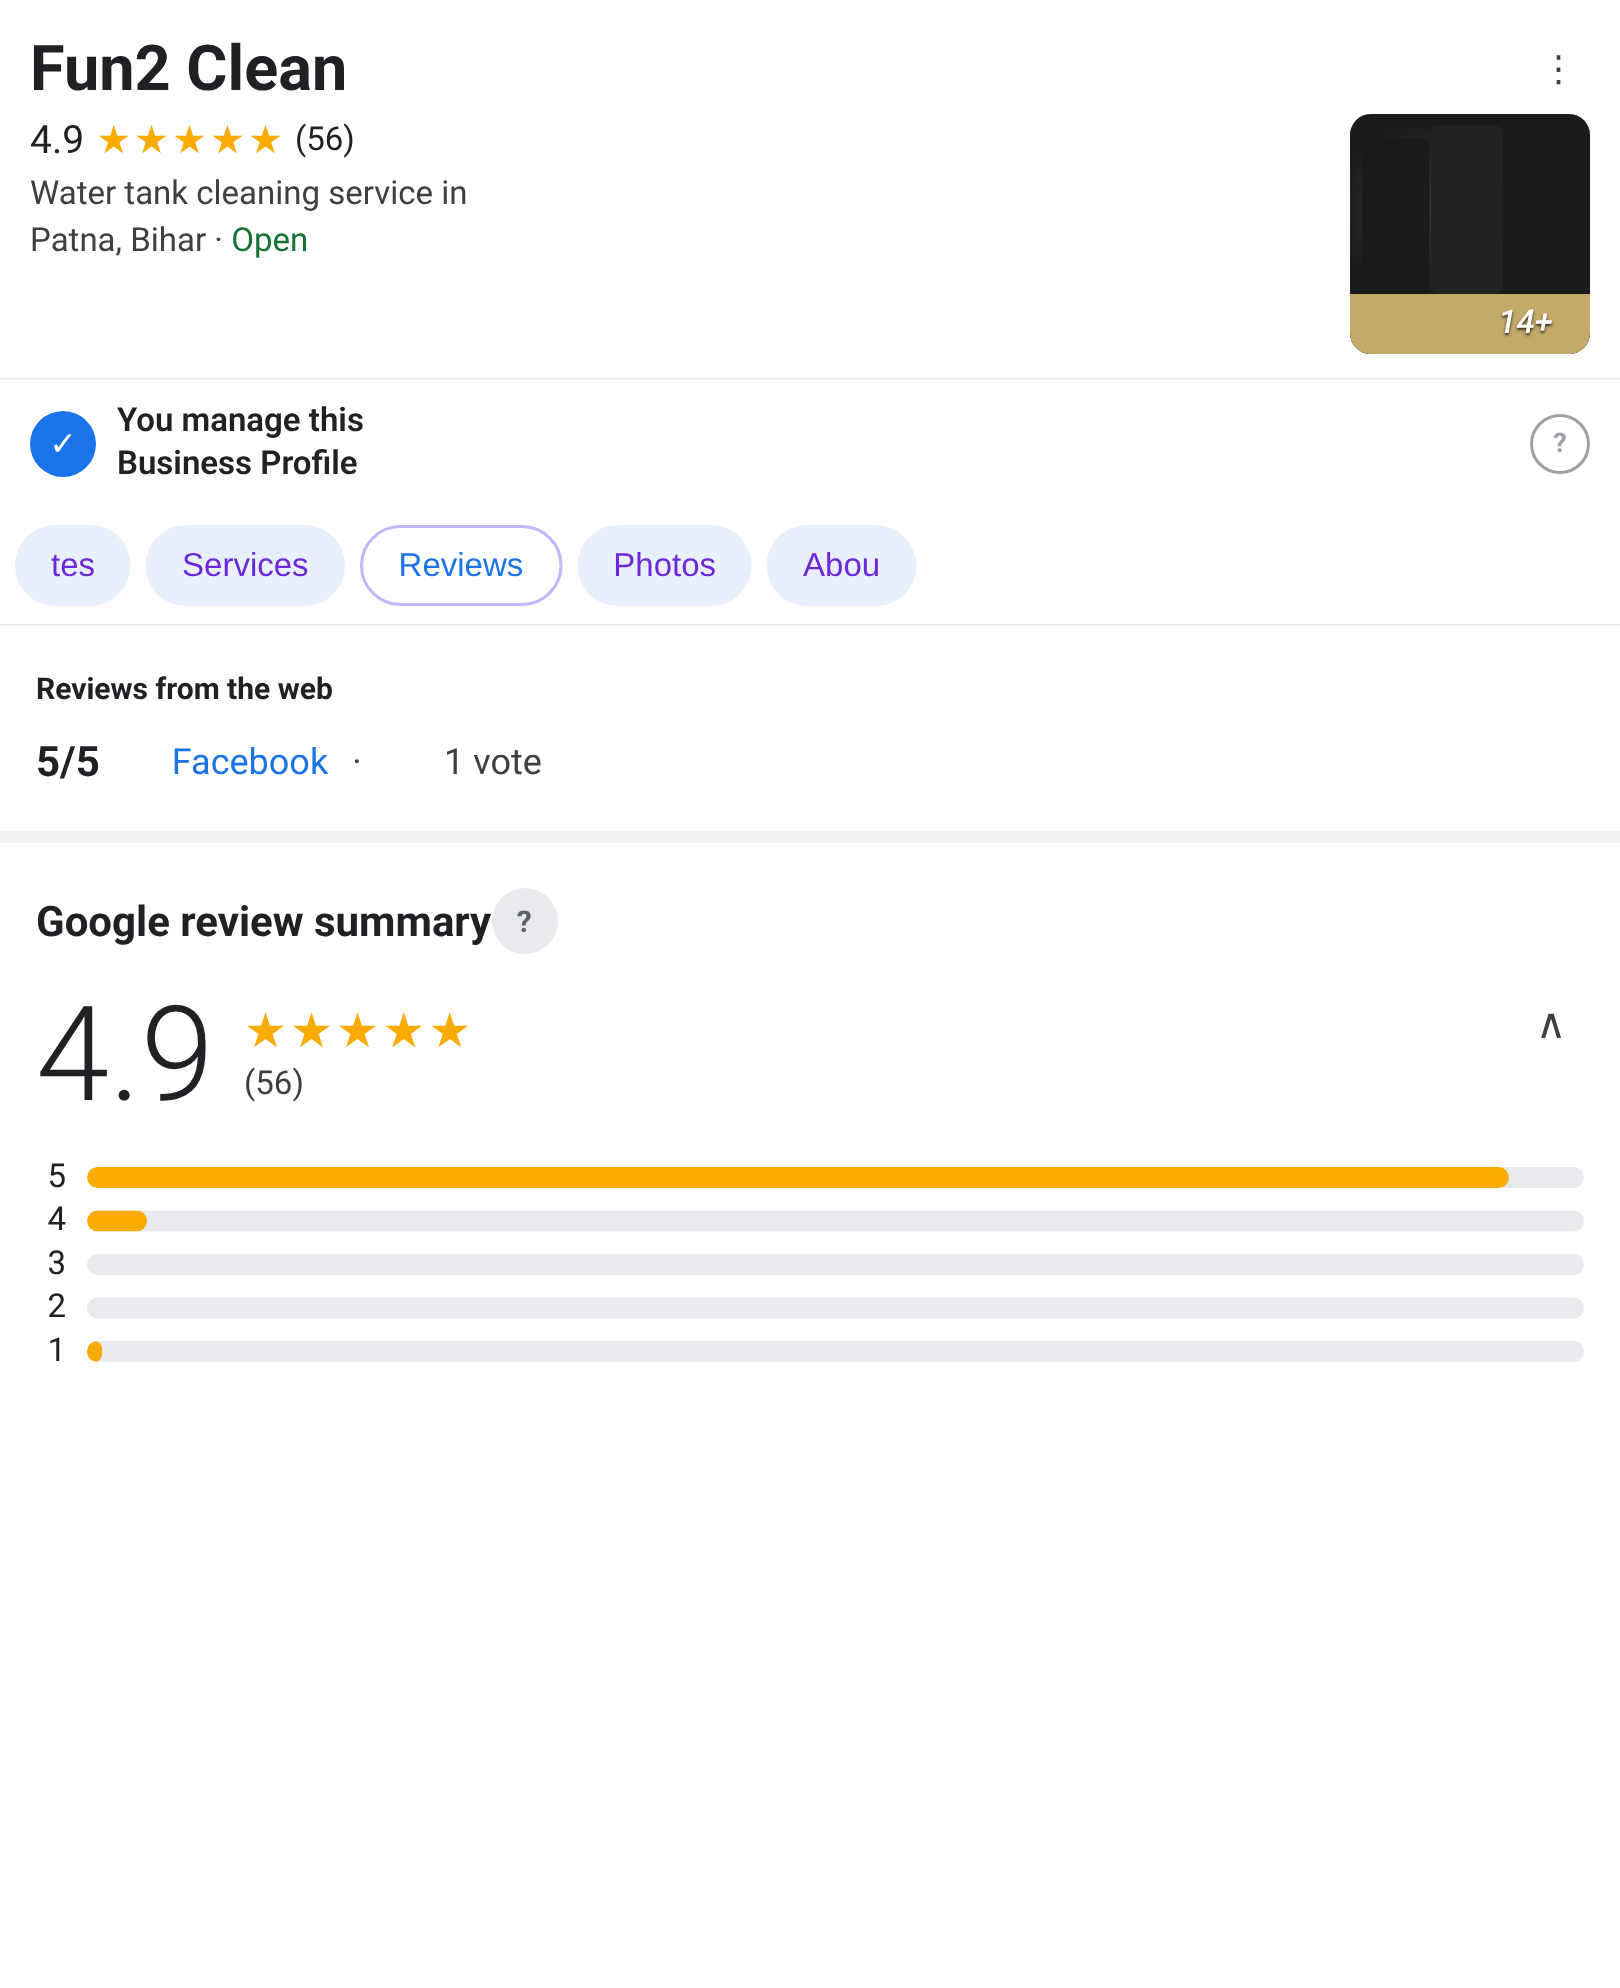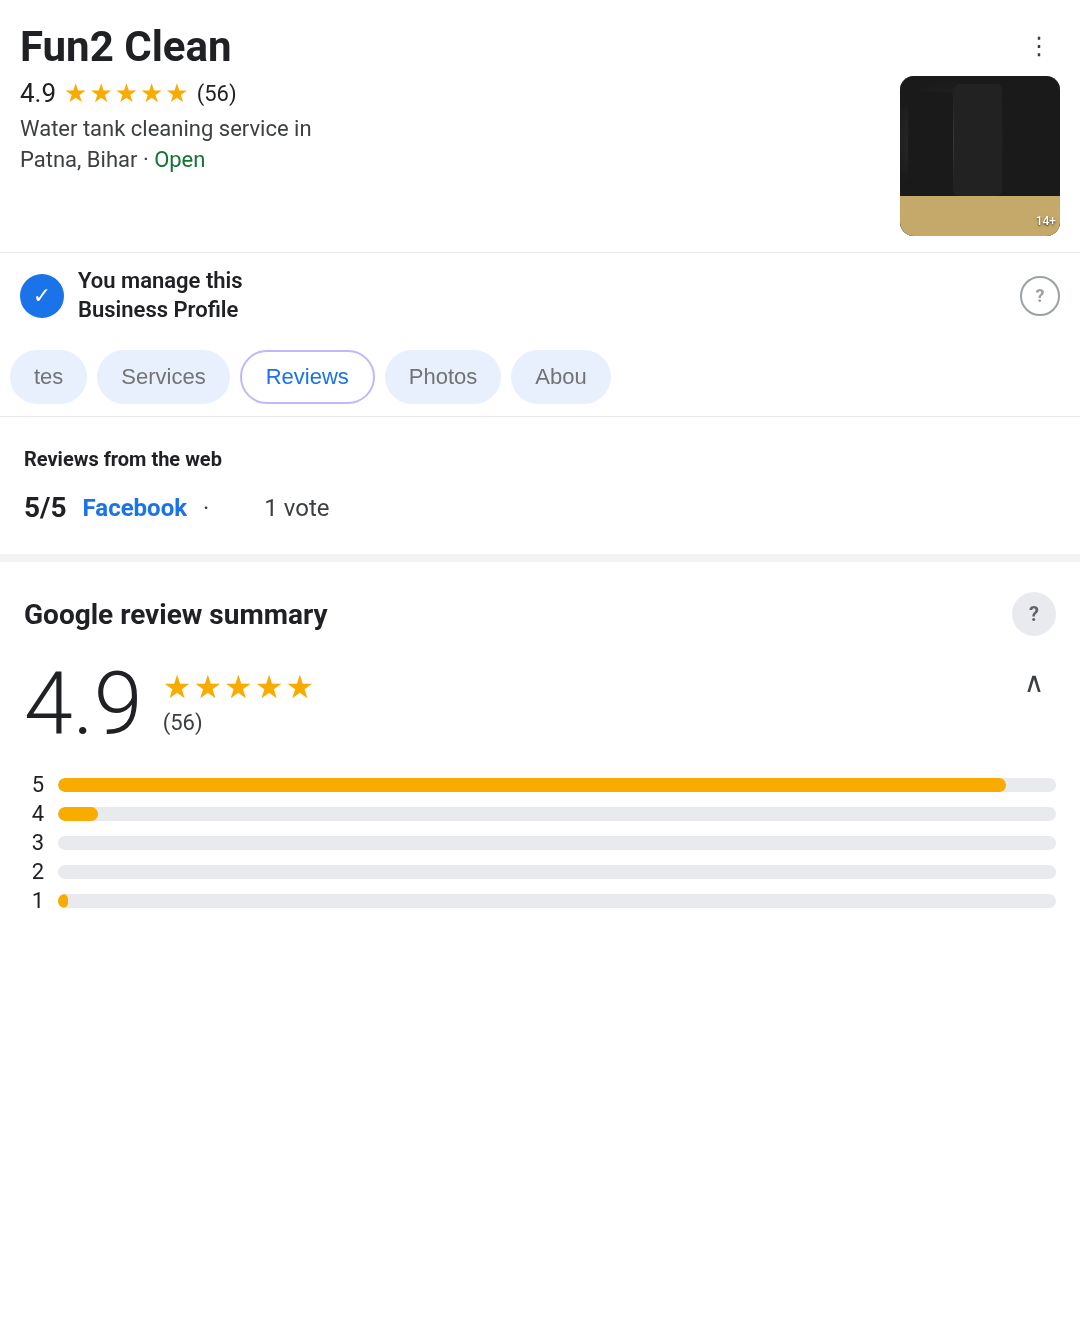--- a/index.html
+++ b/index.html
@@ -82,25 +82,26 @@
       color: #3c4043;
     }
     .three-dots {
       font-size: 24px;
       letter-spacing: -2px;
       line-height: 1;
     }
     .photo-count-badge {
       position: absolute;
       bottom: 8px;
-      right: 4px;
+      right: 25px;
       color: #fff;
-      font-size: 12px;
+      font-size: 22px;
       font-weight: 500;
       text-shadow: 0 1px 2px rgba(0,0,0,0.8);
+      font-style: italic;
     }
 
     
     .profile-banner {
       display: flex;
       align-items: center;
       padding: 14px 20px;
       gap: 14px;
       border-top: 1px solid #e8eaed;
     }
@@ -149,21 +150,21 @@
     }
     .nav-tabs::-webkit-scrollbar { display: none; }
     .nav-tab {
       padding: 12px 24px;
       border-radius: 30px;
       font-size: 22px;
       font-weight: 500;
       cursor: pointer;
       white-space: nowrap;
       background: #e8f0fe;
-      color: #737373;
+      color: #6d28d9;
       border: none;
       flex-shrink: 0;
     }
     .nav-tab.active {
       background: #fff;
       border: 2px solid #c4b5fd;
       color: #1a73e8;
     }
     .nav-tab.partial-left {
       margin-left: -10px;
@@ -185,40 +186,40 @@
       gap: 16px;
     }
     .web-score {
       font-size: 28px;
       font-weight: 700;
       text-align: right;
     }
     .web-source {
       font-size: 24px;
       color: #1a73e8;
-      font-weight: 700;
+      font-weight: 400;
+      margin-left: 32px;
     }
     .web-votes {
       font-size: 24px;
       color: #3c4043;
       margin-left: 39px;
     }
     .dot-separator {
       color: #3c4043;
       font-size: 24px;
     }
 
     
     .review-summary-section {
       padding: 30px 24px 16px 24px;
     }
     .review-summary-header {
       display: flex;
       align-items: center;
-      justify-content: space-between;
       margin-bottom: 24px;
     }
     .review-summary-title {
       font-size: 28px;
       font-weight: 700;
     }
     .help-circle {
       width: 44px;
       height: 44px;
       border-radius: 50%;

